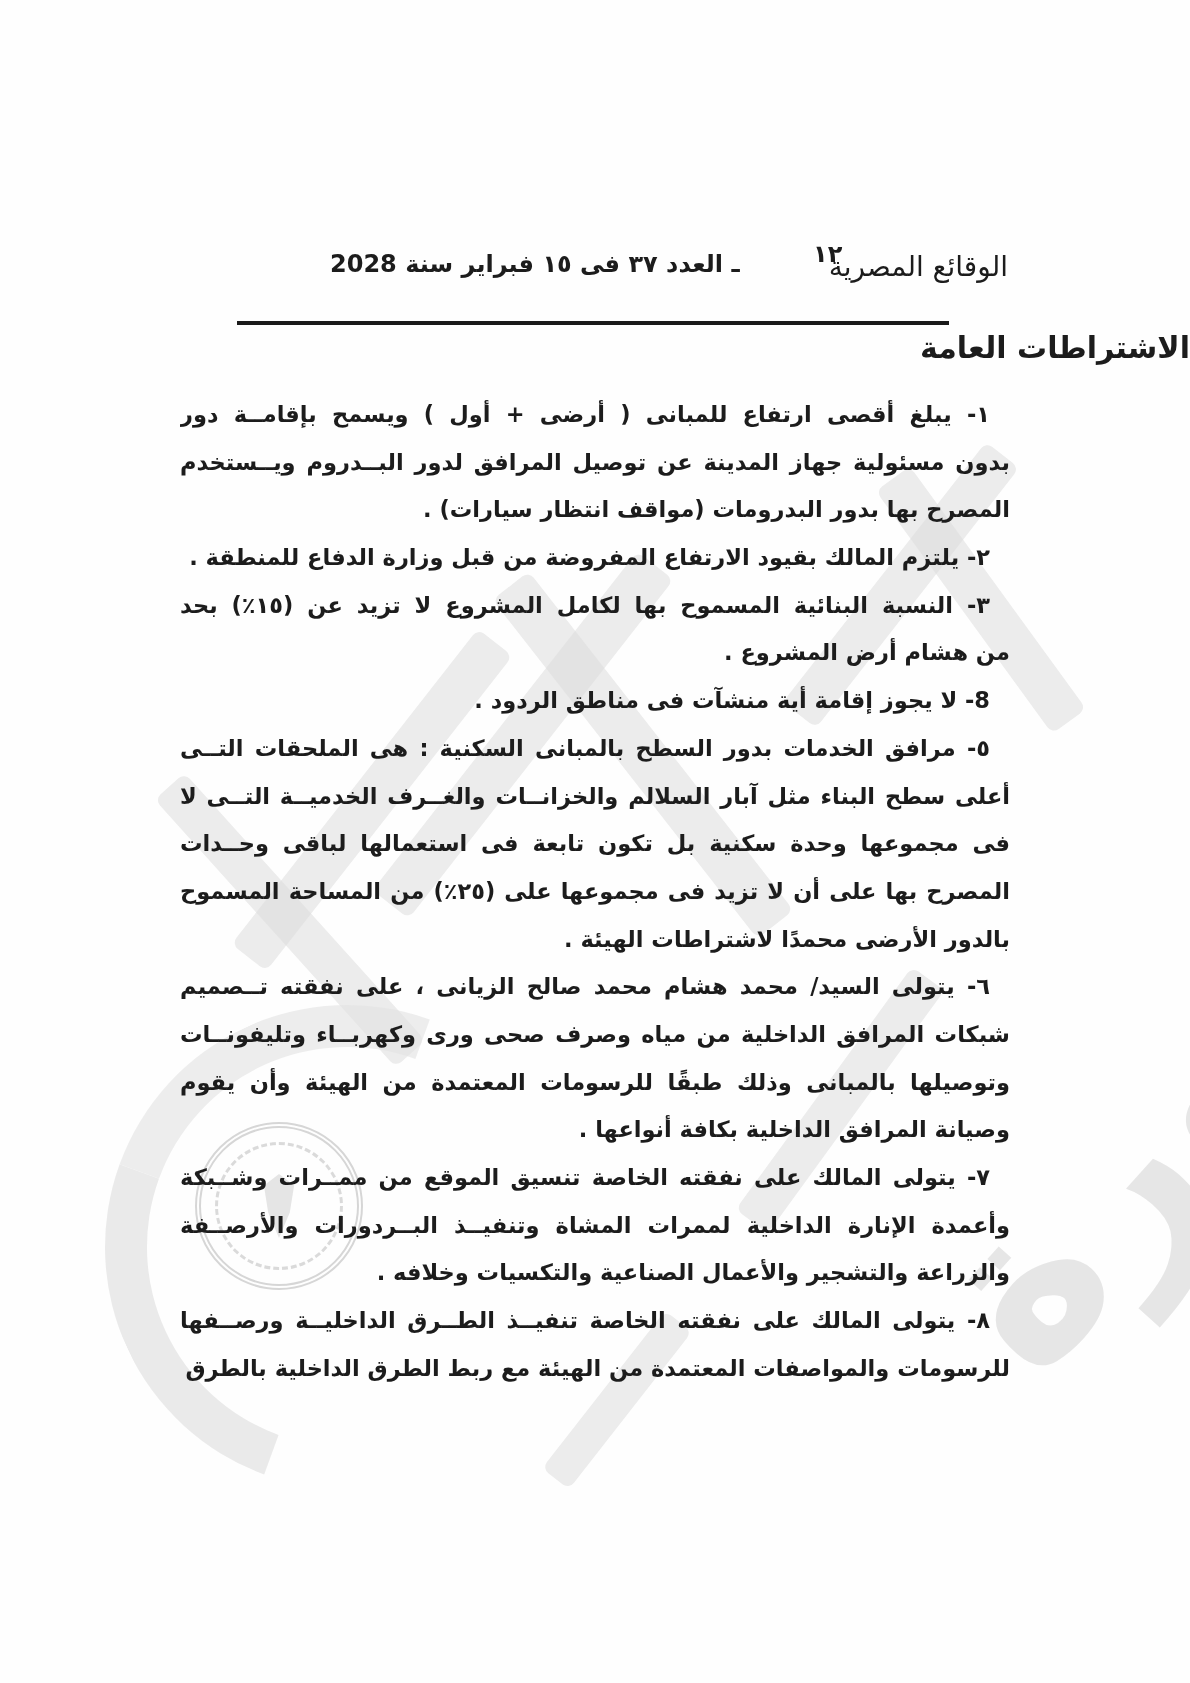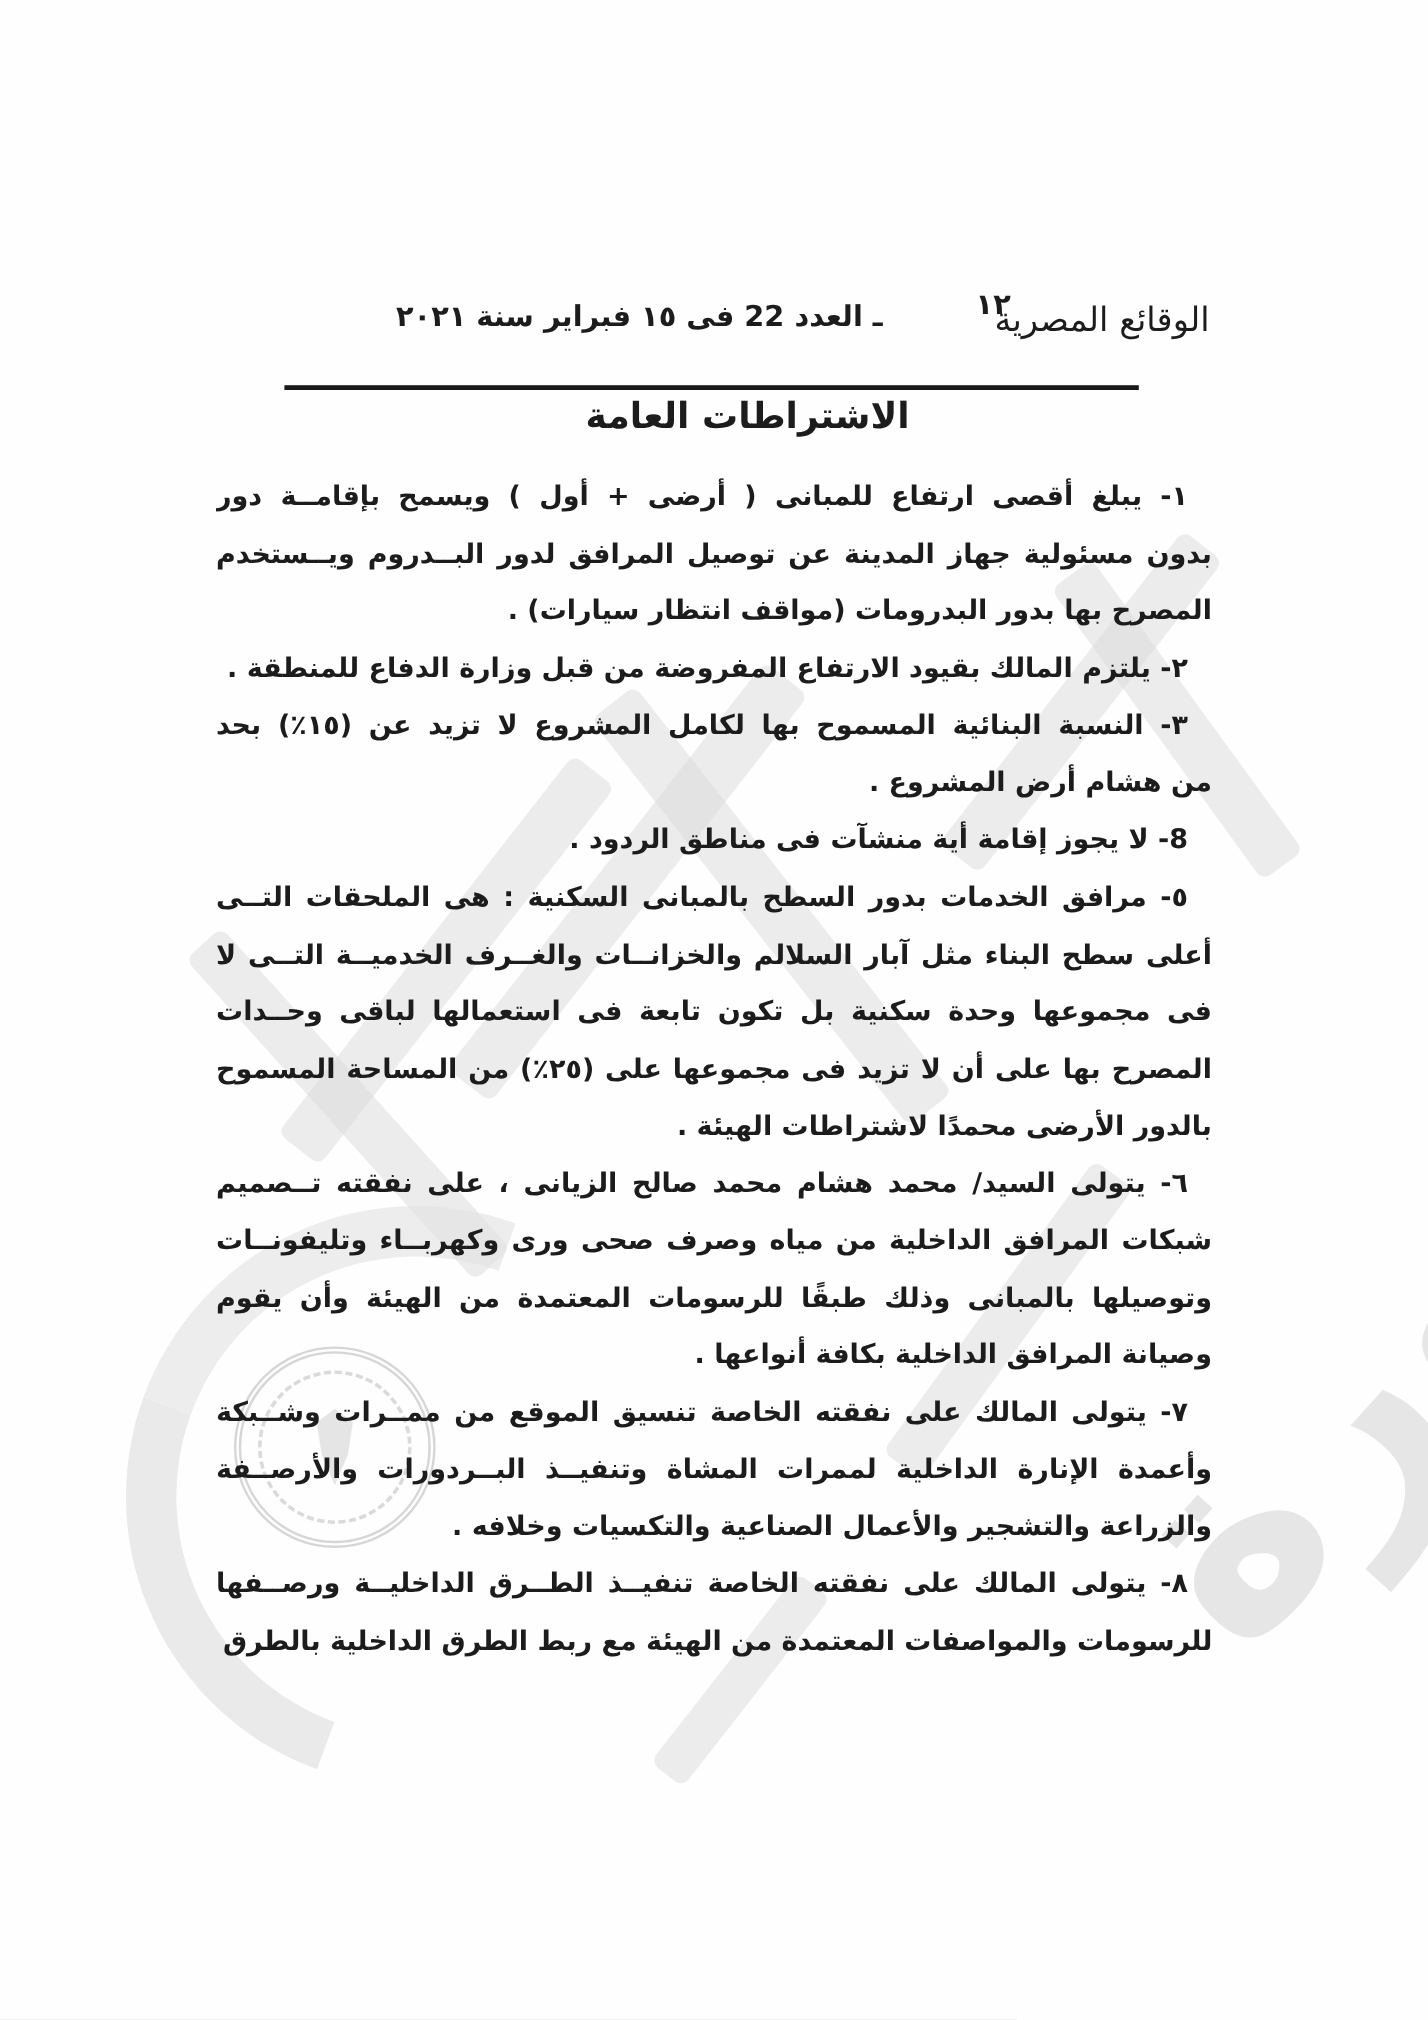--- a/index.html
+++ b/index.html
@@ -32,21 +32,21 @@
     transform:translate(-50%,-50%);background:#d4d4d4;opacity:.8;
     clip-path:polygon(50% 0,78% 18%,70% 60%,50% 100%,30% 60%,22% 18%);
   }
   
   .header-right{position:absolute;top:250px;right:182px;font-size:28px;font-weight:normal;}
   .page-number{position:absolute;top:240px;left:813px;font-size:24px;font-weight:bold;}
   .header-left{position:absolute;top:250px;left:330px;font-size:24px;font-weight:bold;}
   .rule{position:absolute;top:321px;left:237px;width:712px;height:4px;background:#1a1a1a;}
   
   .doc-title{
-    position:absolute;top:330px;left:56px;right:0;text-align:center;
+    position:absolute;top:330px;left:56px;right:0;
     font-size:30px;font-weight:bold;letter-spacing:0.5px;
   }
   
   .body-text{
     position:absolute;top:391px;right:180px;width:830px;
     font-size:22.5px;font-weight:bold;
   }
   .line{
     height:47.7px;line-height:47.7px;overflow:hidden;
     text-align:left;text-align-last:right;white-space:nowrap;
@@ -73,21 +73,21 @@
     <div class="wm-word" style="left:870px;top:980px;">صورة</div>
     <div class="wm-arc" style="left:105px;top:1005px;"></div>
     <div class="seal">
       <div class="seal-inner"></div>
       <div class="seal-core"></div>
     </div>
   </div>
 
   <div class="header-right">الوقائع المصرية</div>
   <div class="page-number">١٢</div>
-  <div class="header-left">ـ العدد 22 فى ١٥ فبراير سنة ٢٠٢١</div>
+  <div class="header-left">ـ العدد ٣٧ فى ١٥ فبراير سنة 2028</div>
   <div class="rule"></div>
 
   <div class="doc-title">الاشتراطات العامة</div>
 
   <div class="body-text">
     <div class="line first justify">١- يبلغ أقصى ارتفاع للمبانى ( أرضى + أول ) ويسمح بإقامــة دور البــدروم</div>
     <div class="line justify">بدون مسئولية جهاز المدينة عن توصيل المرافق لدور البــدروم ويــستخدم بالأنــشطة</div>
     <div class="line">المصرح بها بدور البدرومات (مواقف انتظار سيارات) .</div>
     <div class="line first">٢- يلتزم المالك بقيود الارتفاع المفروضة من قبل وزارة الدفاع للمنطقة .</div>
     <div class="line first justify">٣- النسبة البنائية المسموح بها لكامل المشروع لا تزيد عن (١٥٪) بحد أقــصى</div>

